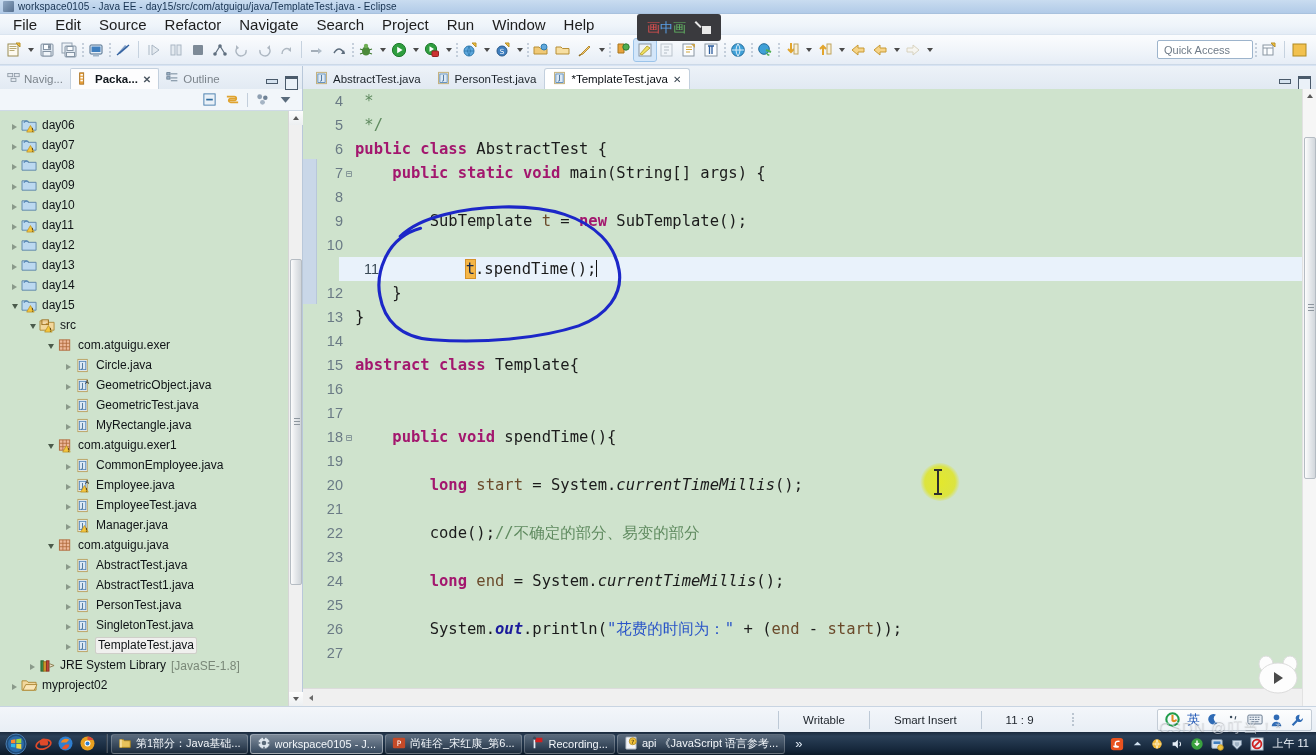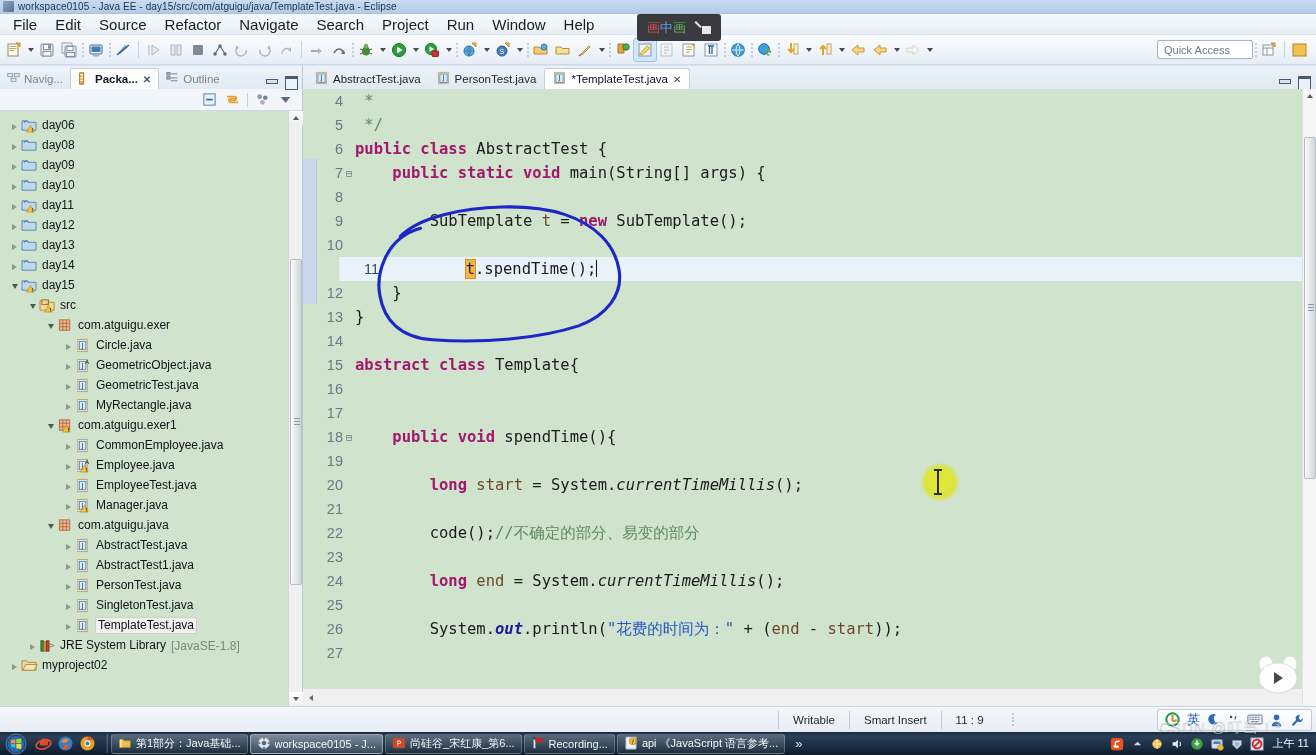--- a/index.html
+++ b/index.html
@@ -211,21 +211,21 @@
   .ibeam:after{content:"";position:absolute;left:-3px;bottom:-1px;width:8px;height:2px;background:#2e2e2e;}
 
   
   .panda{ position:absolute; right:16px; bottom:12px; width:44px; height:40px; z-index:22; }
 
   
   .statusbar{ position:absolute; left:0; top:706px; width:1316px; height:26px;
               background:linear-gradient(to bottom,#f3f6fa,#e8eef5);
               border-top:1px solid #c8d4e2; display:flex; align-items:center; }
   .sb-left{ width:778px; height:100%; }
-  .sb-cell{ height:18px; display:flex; align-items:center; padding:0 14px;
+  .sb-cell{ height:18px; display:flex; align-items:center; padding:0 24px;
             font-size:11.5px; color:#1c2229; border-left:1px solid #bdc9d6; }
   .sb-dots{ width:6px;height:16px;margin:0 12px; display:flex;flex-direction:column;
             justify-content:space-evenly;align-items:center;}
   .sb-dots i{width:2px;height:2px;background:#aab6c3;border-radius:50%;}
   .ime{ margin-left:auto; margin-right:4px; height:22px; border:1px solid #c3ccd6;
         background:linear-gradient(to bottom,#fdfefe,#f0f4f8);
         display:flex;align-items:center;gap:7px;padding:0 7px;border-radius:2px;}
 
   
   .taskbar{ position:absolute; left:0; top:732px; width:1316px; height:23px;
@@ -664,20 +664,32 @@
                 <rect x="11.6" y="13.6" width="1" height="1" fill="#5a4410"></rect>
               </svg></span>
             <span class="tlabel">day06</span>
           </div>
           <div class="trow">
             <span style="width:8px;flex:none"></span>
             <span class="twist closed"></span>
             <span class="ticon"><svg width="17" height="15" viewBox="0 0 18 16">
                 <path d="M1 13 V3 h5 l1.4 1.6 H16 V13z" fill="#bcd9f0" stroke="#5f86a8"></path>
                 <path d="M3 5 q2 -3 5 -1" stroke="#5a8ab5" fill="none" stroke-width="1.4"></path>
+                <path d="M10 8 l4 7 h-8z" fill="#f5c63c" stroke="#b8922a" stroke-width=".8"></path>
+                <rect x="11.6" y="10.5" width="1" height="2.5" fill="#5a4410"></rect>
+                <rect x="11.6" y="13.6" width="1" height="1" fill="#5a4410"></rect>
+              </svg></span>
+            <span class="tlabel">day07</span>
+          </div>
+          <div class="trow">
+            <span style="width:8px;flex:none"></span>
+            <span class="twist closed"></span>
+            <span class="ticon"><svg width="17" height="15" viewBox="0 0 18 16">
+                <path d="M1 13 V3 h5 l1.4 1.6 H16 V13z" fill="#bcd9f0" stroke="#5f86a8"></path>
+                <path d="M3 5 q2 -3 5 -1" stroke="#5a8ab5" fill="none" stroke-width="1.4"></path>
               </svg></span>
             <span class="tlabel">day08</span>
           </div>
           <div class="trow">
             <span style="width:8px;flex:none"></span>
             <span class="twist closed"></span>
             <span class="ticon"><svg width="17" height="15" viewBox="0 0 18 16">
                 <path d="M1 13 V3 h5 l1.4 1.6 H16 V13z" fill="#bcd9f0" stroke="#5f86a8"></path>
                 <path d="M3 5 q2 -3 5 -1" stroke="#5a8ab5" fill="none" stroke-width="1.4"></path>
               </svg></span>

